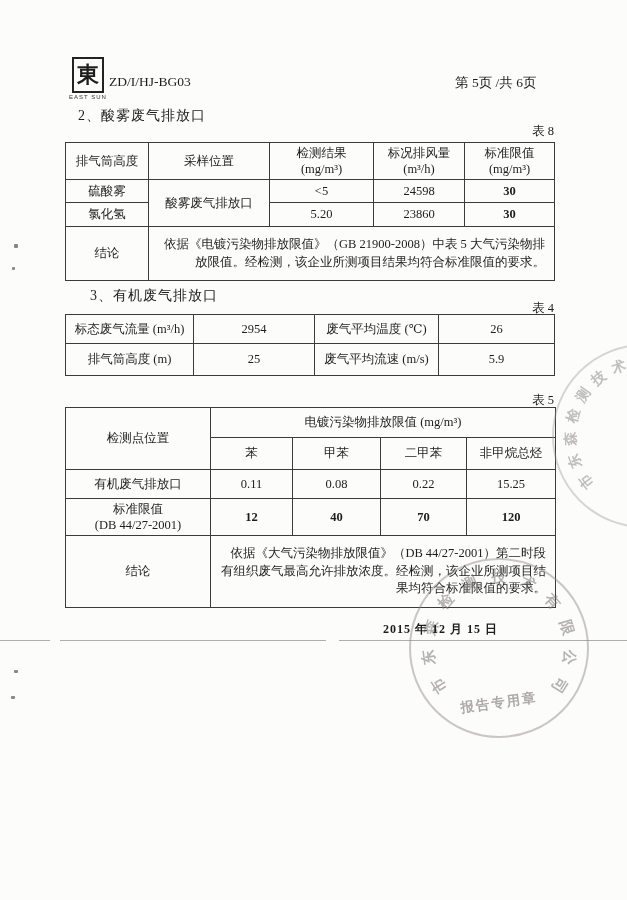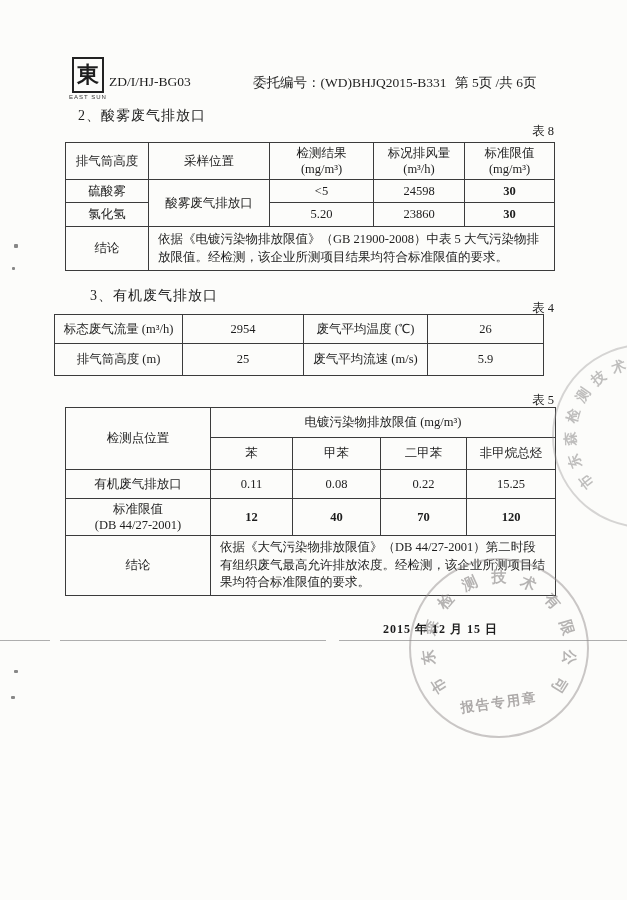--- a/index.html
+++ b/index.html
@@ -28,21 +28,21 @@
   .tbl-tag{position:absolute; left:65px; width:489px; text-align:right; font-size:12.5px;}
   
   table{border-collapse:collapse; table-layout:fixed; position:absolute; background:transparent;}
   td{
     border:1px solid #3b3b3b; text-align:center; vertical-align:middle;
     font-size:12.5px; padding:0 2px; overflow:hidden; color:#1d1d1d;
   }
   table{border:1.5px solid #333;}
   .b{font-weight:bold;}
   .concl{
-    text-align:left; padding:3px 9px; line-height:17.5px; font-size:12.5px;
+    text-align:right; padding:9px 9px; line-height:17.5px; font-size:12.5px;
   }
   .hline2{line-height:16px;}
   
   .date{
     position:absolute; left:383px; top:621px; font-size:12px; font-weight:bold;
     letter-spacing:1px; z-index:6;
   }
   .scanline{
     position:absolute; left:0; top:640px; width:627px; height:1px;
     background:linear-gradient(to right,#9a9a9a 0 8%, transparent 8% 9.5%,
@@ -76,21 +76,20 @@
   .speck{position:absolute; background:#555; opacity:.7; border-radius:1px;}
 </style>
 </head>
 <body>
 
 <div class="page">
 
   <div class="hdr-logo-box">東</div>
   <div class="hdr-logo-caption">EAST SUN</div>
   <span class="hdr-doc-code">ZD/I/HJ-BG03</span>
-  <span class="hdr-entrust">委托编号：(WD)BHJQ2015-B331</span>
   <span class="hdr-page">第 5页 /共 6页</span>
 
   <div class="sec-title" style="left:78px; top:107px;">2、酸雾废气排放口</div>
   <div class="tbl-tag" style="top:123px;">表 8</div>
 
   <table style="left:65px; top:142px; width:489px;">
     <colgroup>
         <col style="width:83px">
         <col style="width:121px">
         <col style="width:104px">
@@ -130,21 +129,21 @@
     <tr style="height:44px;">
       <td>结论</td>
       <td colspan="4" class="concl">依据《电镀污染物排放限值》（GB 21900-2008）中表 5 大气污染物排放限值。经检测，该企业所测项目结果均符合标准限值的要求。</td>
     </tr>
   </tbody>
     </table>
 
   <div class="sec-title" style="left:90px; top:287px;">3、有机废气排放口</div>
   <div class="tbl-tag" style="top:300px;">表 4</div>
 
-  <table style="left:54px; top:314px; width:489px;font-family:Liberation Serif, serif;">
+  <table style="left:65px; top:314px; width:489px;">
     <colgroup>
         <col style="width:128px">
         <col style="width:121px">
         <col style="width:124px">
         <col style="width:116px">
       </colgroup>
     <tbody>
         <tr style="height:29px;">
       <td>标态废气流量 (m³/h)</td>
       <td>2954</td>

